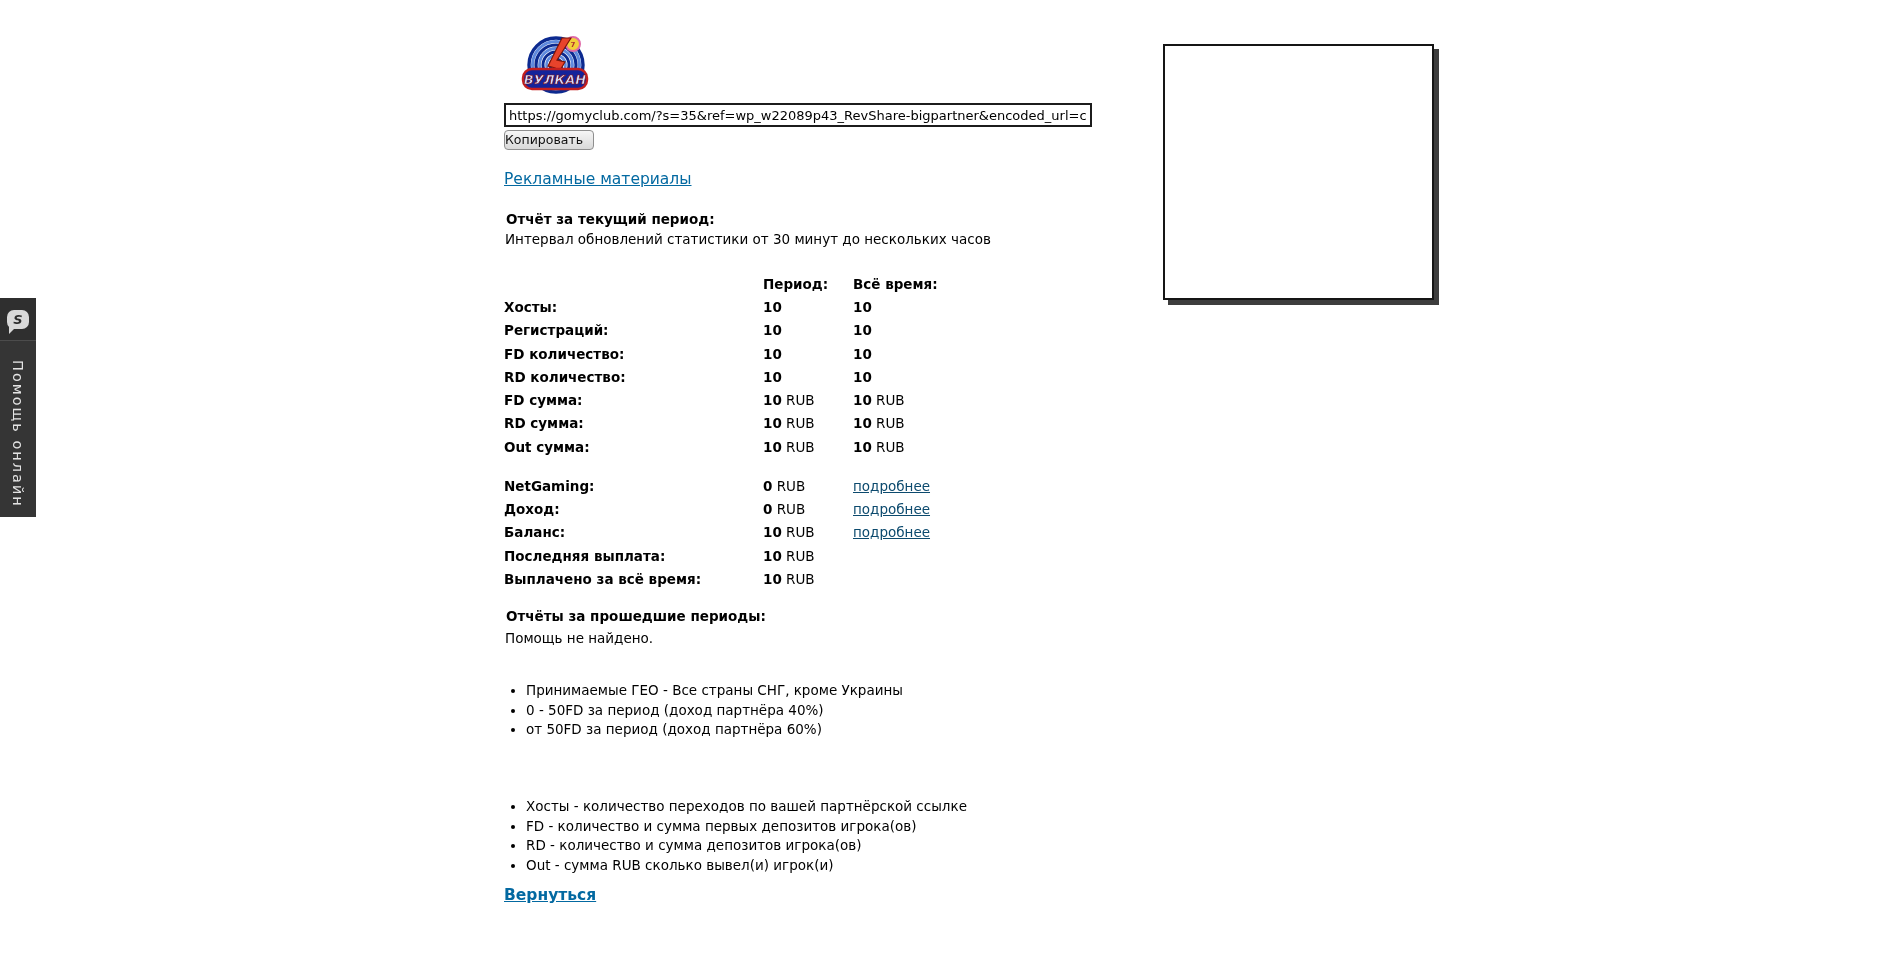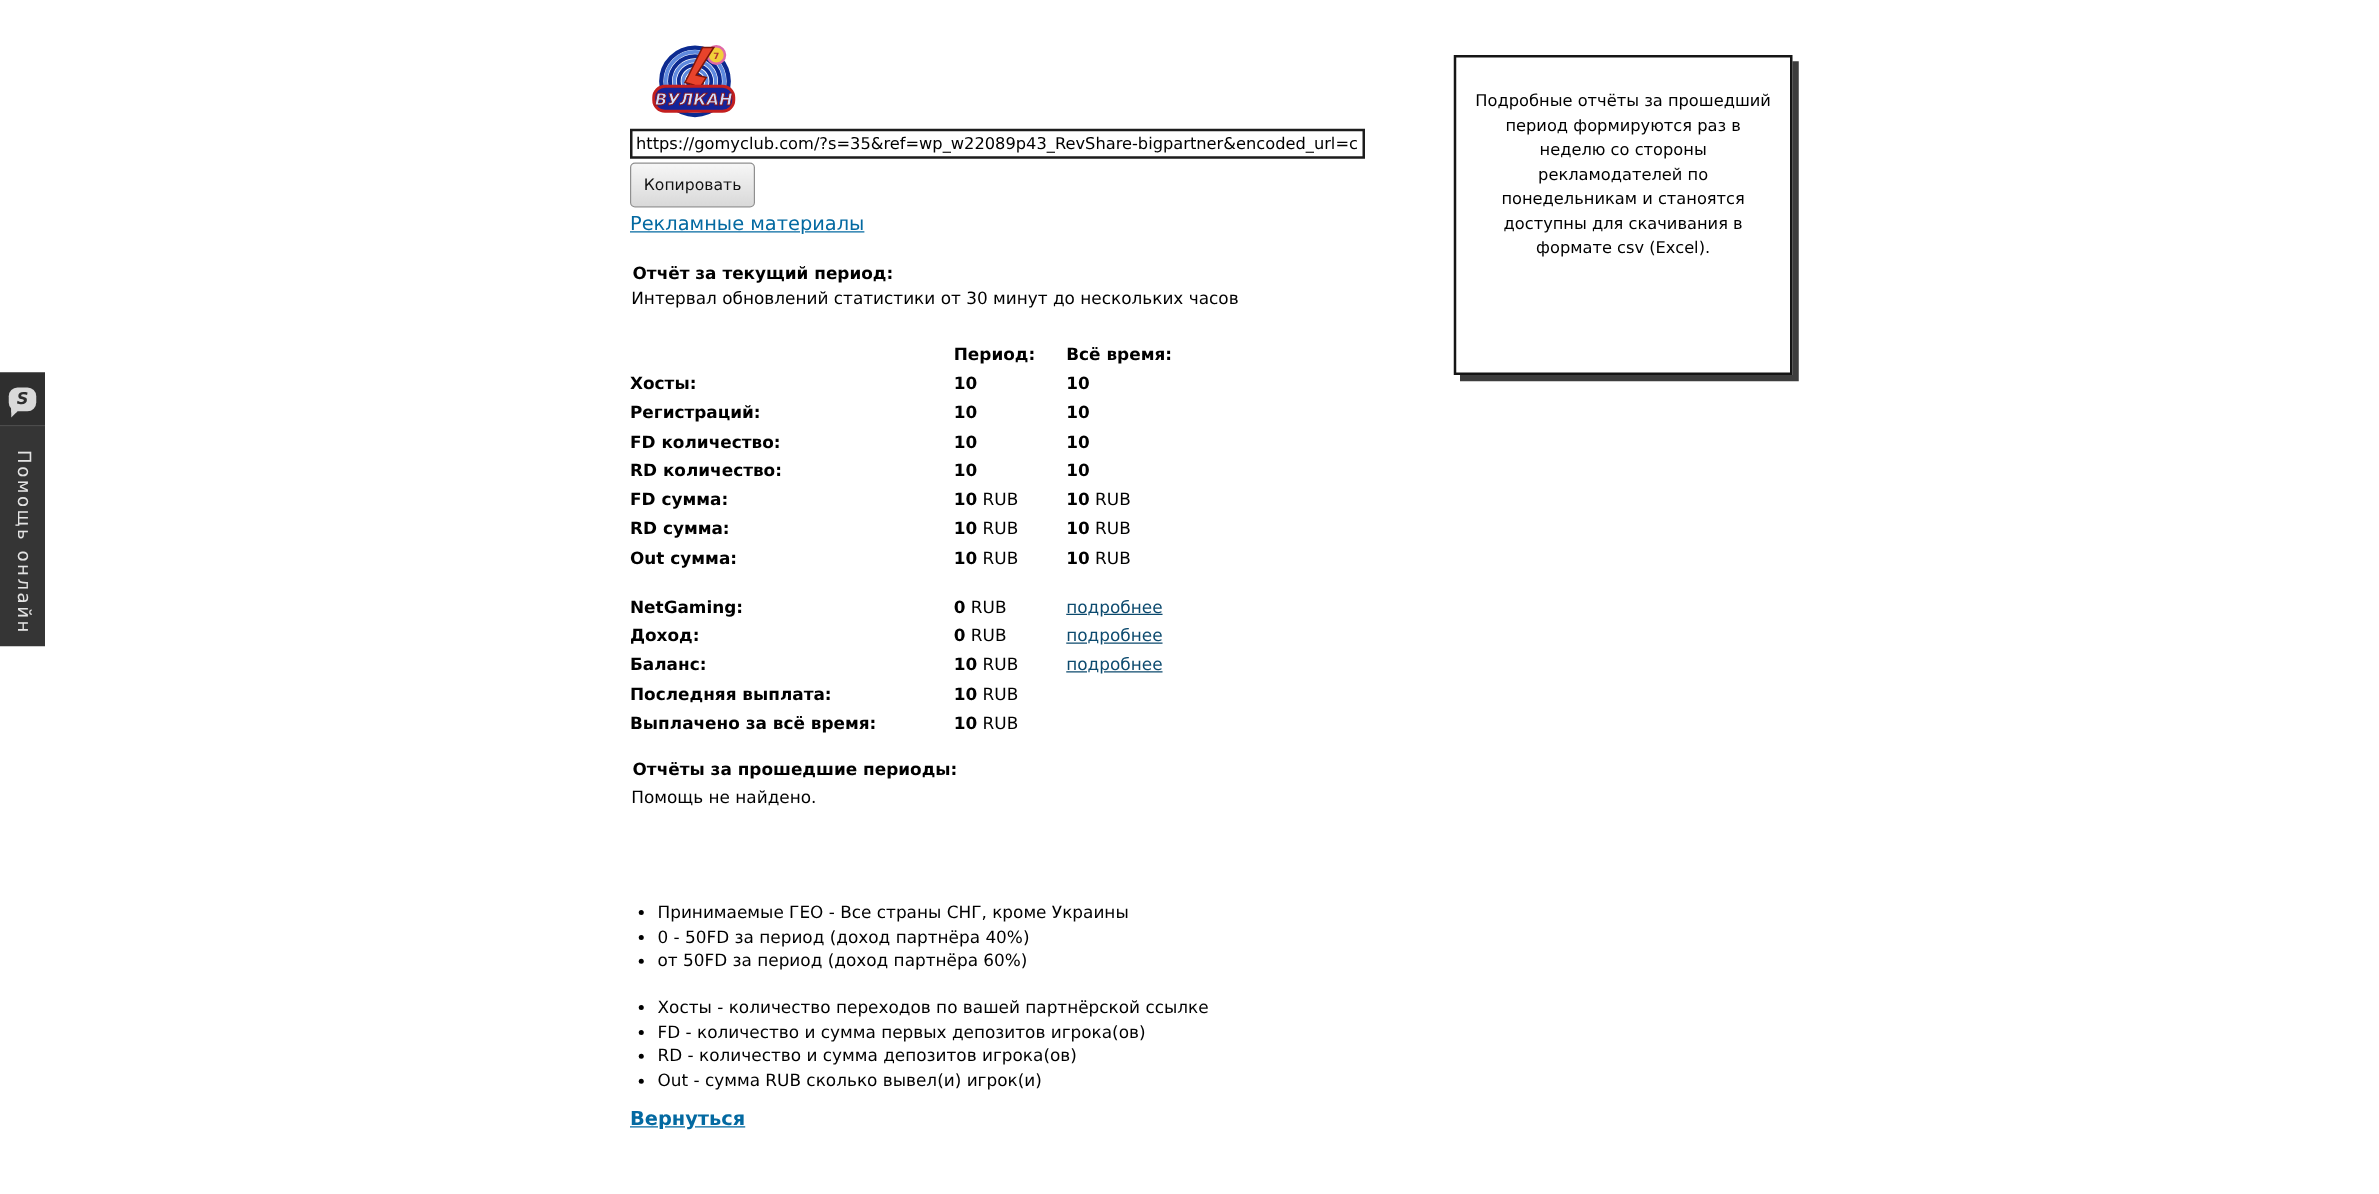--- a/index.html
+++ b/index.html
@@ -18,25 +18,25 @@
   .logo-wrap { left:521px; top:32px; width:70px; height:64px; }
 
   
   .url-input {
     left:504px; top:103px; width:588px; height:24px;
     border:2px solid #1c1c1c; background:#fff;
     font-family:"DejaVu Sans", sans-serif;
     font-size:13px; padding:1px 3px; color:#000;
   }
   .copy-btn {
-    left:504px; top:130px; height:36px;
+    left:504px; top:130px; height:20px;
     background:linear-gradient(#f6f6f6,#d9d9d9);
     border:1px solid #8f8f8f; border-radius:4px;
     font-family:"DejaVu Sans", sans-serif;
-    font-size:12.5px; padding:1px 10px 2px 10px; color:#111;
+    font-size:12.5px; padding:1px 10px 2px 0; color:#111;
     cursor:pointer;
   }
   .red-link {
     color:#0369a1; text-decoration:underline;
     font-size:15.5px;
   }
   .materials { left:504px; top:170px; }
   .back { left:504px; top:886px; font-weight:bold; }
 
   
@@ -53,21 +53,21 @@
     display:grid; grid-template-columns:259px 90px 160px;
     height:23.3px; align-items:center;
   }
   .t-cell { white-space:nowrap; }
   .lbl { font-weight:bold; }
   .num { font-weight:bold; }
   .plain-link { color:#0c4a6e; text-decoration:underline; }
 
   
   .blist { list-style:disc; margin-left:22px; line-height:19.6px; font-size:13.5px; }
-  .terms    { left:504px; top:681px;margin-top:40px; }
+  .terms    { left:504px; top:681px; }
   .glossary { left:504px; top:771px;margin-top:26px; }
 
   
   .info-box {
     left:1163px; top:44px; width:271px; height:256px;
     background:#fff; border:2px solid #151515;
     box-shadow:5px 5px 0 #3d3d3d;
     padding:26px 14px 0 14px;
     text-align:center; font-size:13px; line-height:19.5px;
   }
@@ -216,21 +216,20 @@
 <ul class="abs blist glossary">
     <li>Хосты - количество переходов по вашей партнёрской ссылке</li>
     <li>FD - количество и сумма первых депозитов игрока(ов)</li>
     <li>RD - количество и сумма депозитов игрока(ов)</li>
     <li>Out - сумма RUB сколько вывел(и) игрок(и)</li>
   </ul>
 
 <a class="abs red-link back" href="#">Вернуться</a>
 
 <div class="abs info-box">
-  <p>Подробные отчёты за прошедший период формируются раз в неделю со стороны рекламодателей по понедельникам и станоятся доступны для скачивания в формате csv (Excel).</p>
 </div>
 
 <div class="abs help-tab">
   <div class="help-icon-area">
     <div class="help-bubble">S</div>
   </div>
   <div class="help-label">Помощь онлайн</div>
 </div>
 
 </body></html>

